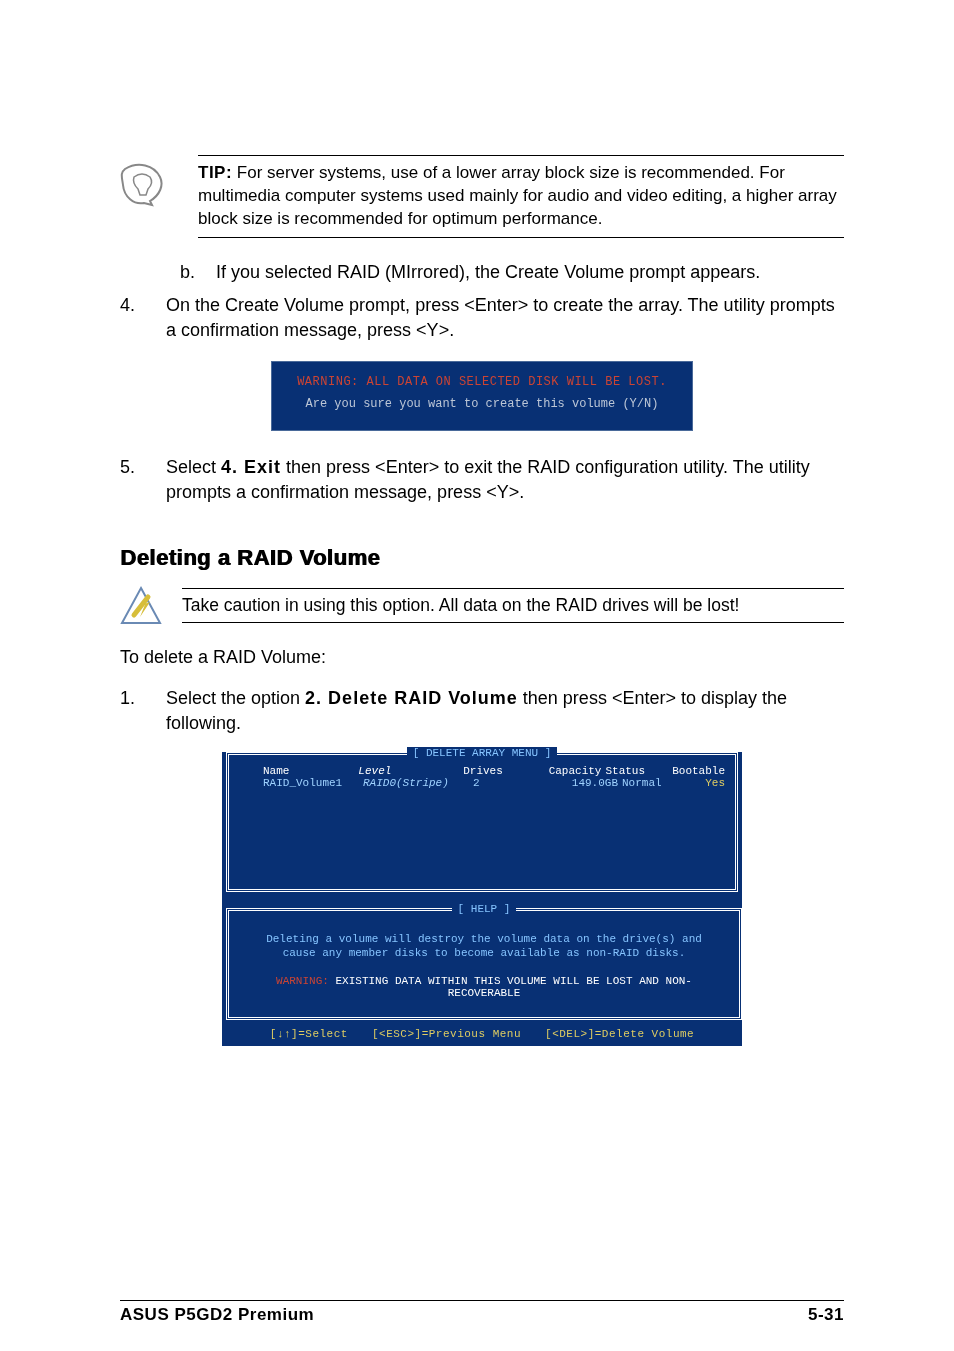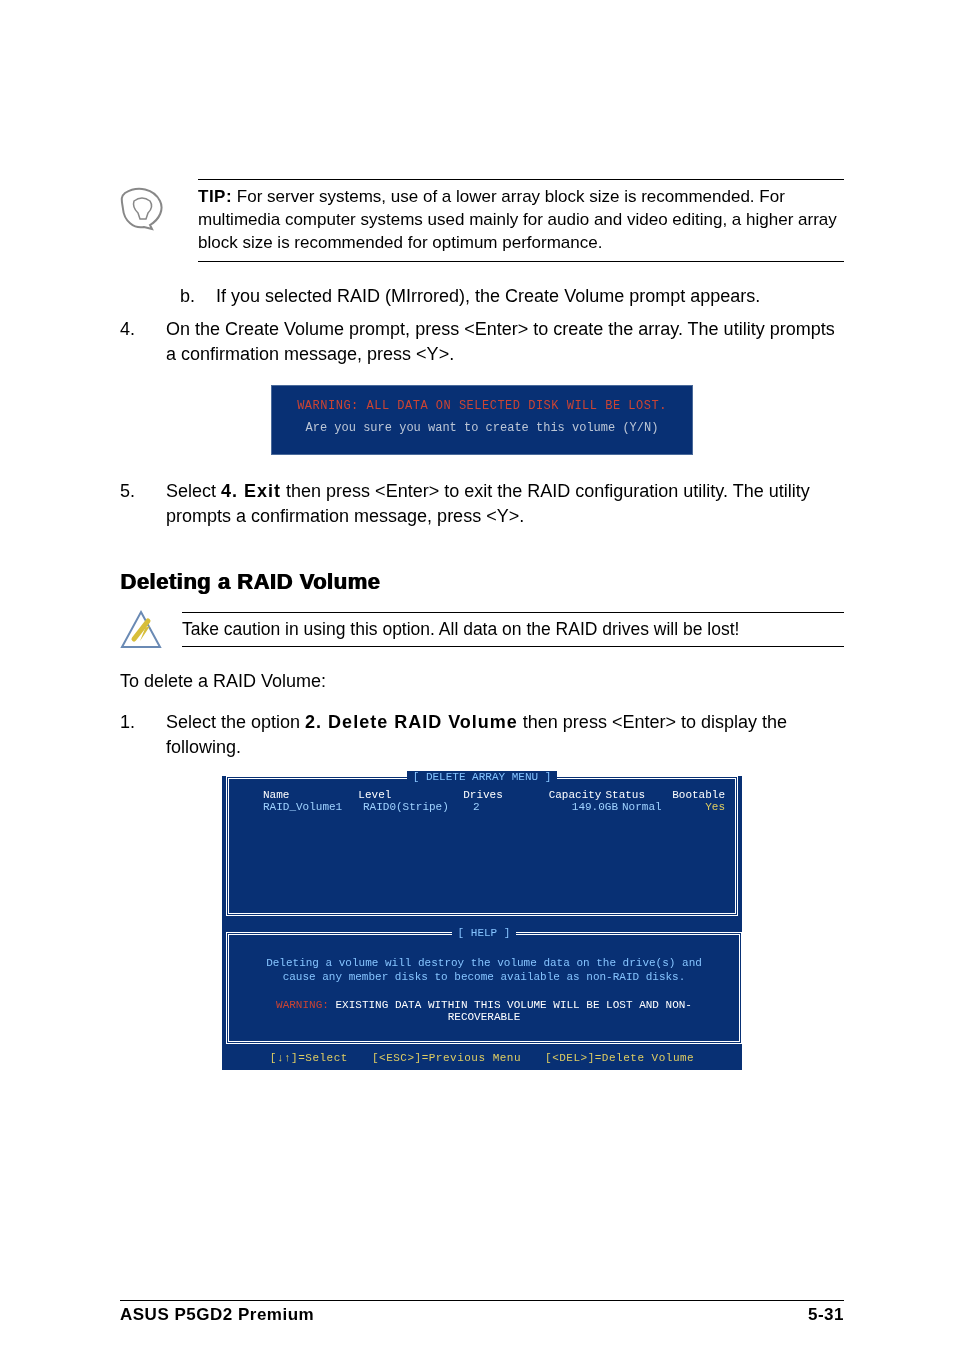--- a/index.html
+++ b/index.html
@@ -17,21 +17,20 @@
   }
   .hr {
     border: none;
     border-top: 1px solid #000;
     margin: 0;
   }
   .tip-block {
     display: flex;
     align-items: flex-start;
     gap: 32px;
-    margin-top: 24px;
   }
   .tip-icon {
     width: 46px;
     height: 46px;
     flex: 0 0 46px;
     margin-top: 8px;
   }
   .tip-body {
     flex: 1;
   }
@@ -174,21 +173,21 @@
     color:#86c4ff;
   }
   .table-head, .table-row {
     display:flex;
     gap:0;
     white-space: pre;
   }
   .table-head { color:#fff; margin-top:4px; }
   .table-row { color:#9fd2ff; }
   .c-name { width: 100px; padding-left: 24px; }
-  .c-level { width: 110px; }
+  .c-level { width: 110px; font-style: italic; }
   .c-drives { width: 60px; }
   .c-cap { width: 85px; text-align:right; padding-right:4px;}
   .c-status { width: 70px; }
   .c-boot { flex:1; text-align:right; }
   .table-row .c-boot { color:#decc62; }
   .help-frame {
     border: 3px double #fff;
     margin: 6px 0 2px 4px;
     position: relative;
     padding: 22px 12px 18px 12px;

